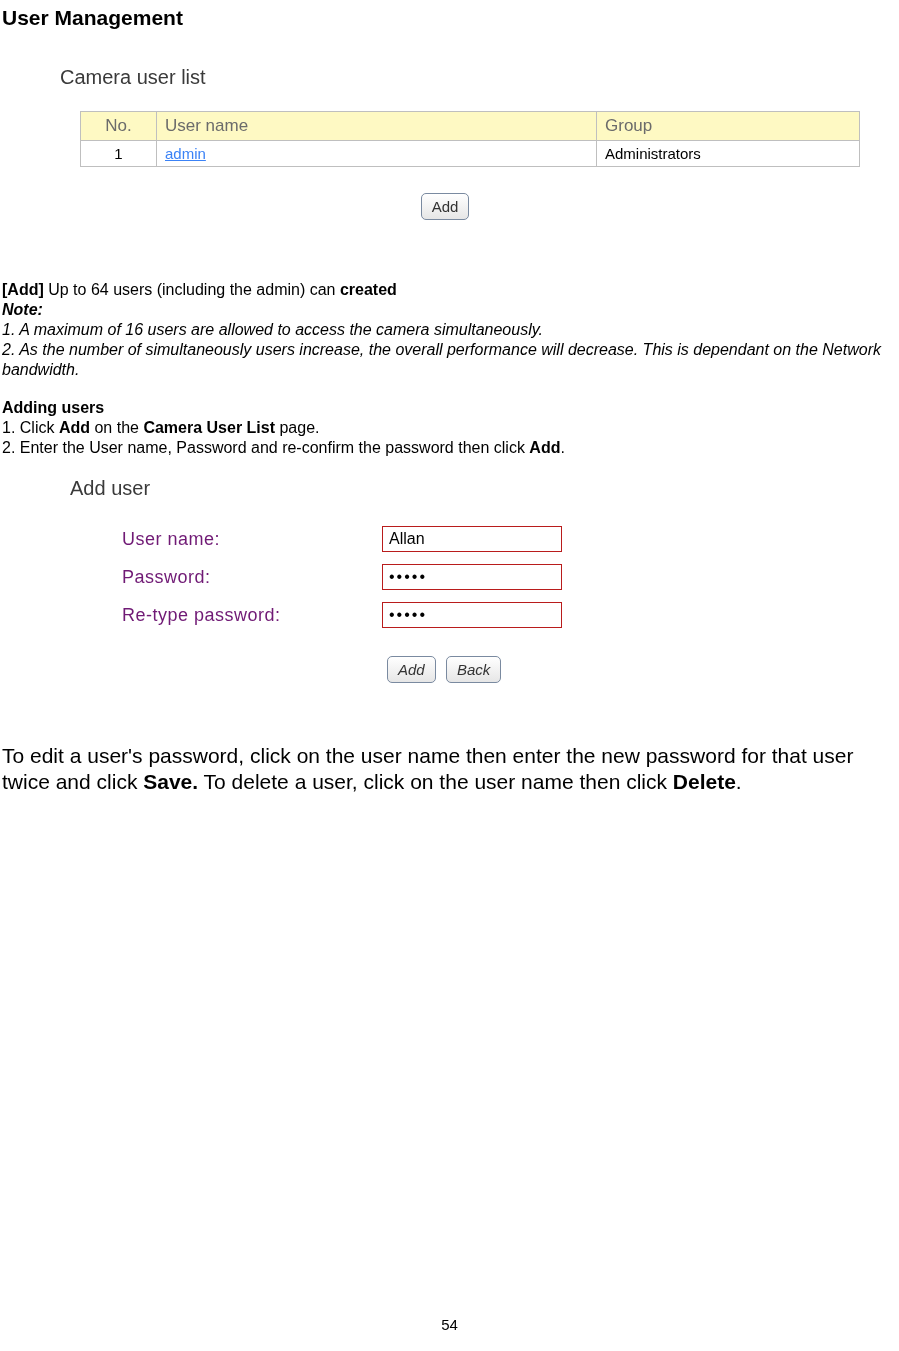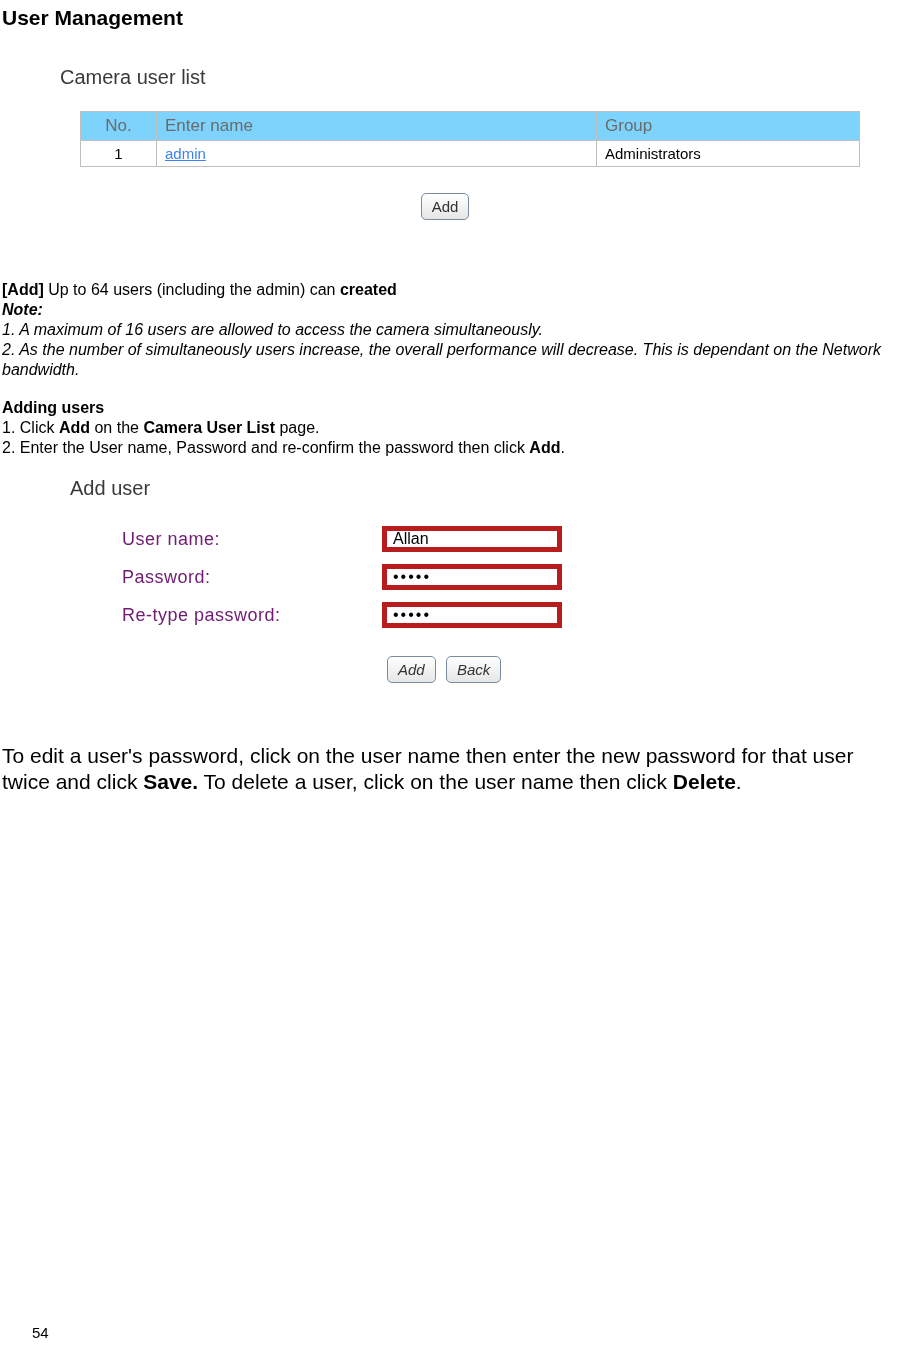--- a/index.html
+++ b/index.html
@@ -28,21 +28,21 @@
       color: #3a3a3a;
       margin: 0 0 22px 30px;
     }
     .ulist-table {
       border-collapse: collapse;
       margin-left: 50px;
       width: 780px;
       font-family: Verdana, Arial, sans-serif;
     }
     .ulist-table th {
-      background: #7dd3fc;
+      background: #fef9c3;
       color: #6b6b6b;
       font-weight: normal;
       font-size: 17px;
       text-align: left;
       border: 1px solid #bfbfbf;
       padding: 4px 8px;
     }
     .ulist-table th.no { width: 76px; text-align: center; }
     .ulist-table th.un { width: 440px; }
     .ulist-table td {
@@ -98,56 +98,56 @@
     }
     .formrow .lbl {
       width: 260px;
       font-size: 18px;
       color: #701a75;
       letter-spacing: 0.5px;
     }
     .formrow input {
       width: 180px;
       height: 26px;
-      border: 5px solid #b91c1c;
+      border: 1px solid #b91c1c;
       font-size: 16px;
       padding: 2px 6px;
       font-family: Arial, sans-serif;
     }
     .formrow input[type="password"] {
       letter-spacing: 2px;
     }
     .btnrow2 { margin: 28px 0 0 334px; font-style: italic; }
     
     .editblock {
       margin: 60px 2px 0 2px;
       font-size: 21px;
       line-height: 1.25;
     }
     .pagenum {
       position: absolute;
-      bottom: 10px;
+      bottom: 18px;
       left: 0;
       width: 100%;
-      font-size: 15px;
-      padding-left: 32px;
+      text-align: center;
+      font-size: 15px;
     }
   </style>
 </head>
 <body>
 
 <div class="page-title">User Management</div>
 
 <div class="shot1">
   <div class="panel-title">Camera user list</div>
   <table class="ulist-table">
     <thead>
       <tr>
         <th class="no">No.</th>
-        <th class="un">Enter name</th>
+        <th class="un">User name</th>
         <th>Group</th>
       </tr>
     </thead>
     <tbody>
       <tr>
         <td class="no">1</td>
         <td><span class="ulink">admin</span></td>
         <td>Administrators</td>
       </tr>
     </tbody>

